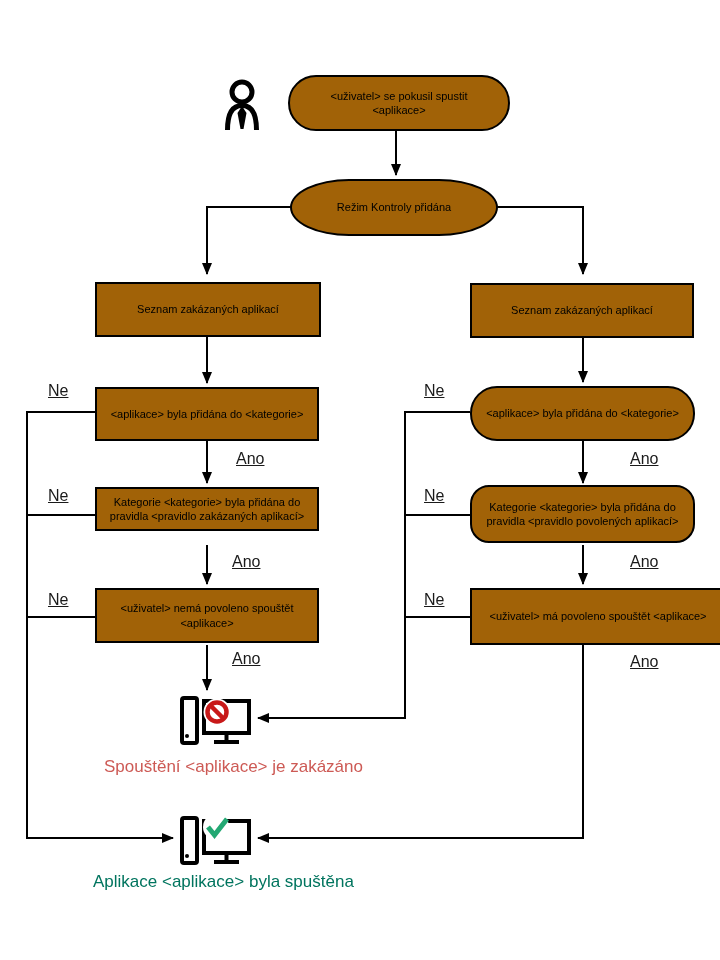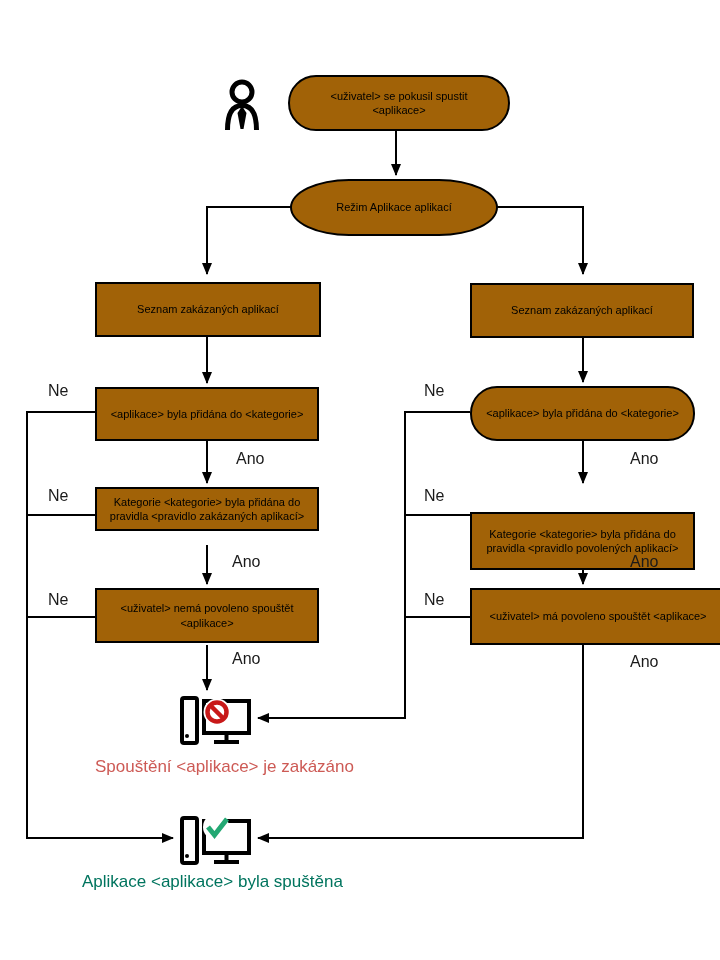--- a/index.html
+++ b/index.html
@@ -11,21 +11,21 @@
   .node{
     position:absolute;z-index:2;background:#a16207;border:2px solid #000;
     display:flex;align-items:center;justify-content:center;text-align:center;
     font-size:11px;line-height:1.3;color:#000;box-sizing:border-box;padding:0 10px;
   }
   .stadium{border-radius:28px;}
   .stadium-sm{border-radius:27px;}
   .ellipse{border-radius:60px / 29px;}
   .tight{max-width:180px;margin:0 auto;}
   .branch-label{
-    position:absolute;z-index:2;font-size:16px;color:#1a1a1a;line-height:1;
+    position:absolute;z-index:2;font-size:16px;color:#1a1a1a;line-height:1;text-decoration:underline;
   }
   .caption{
     position:absolute;z-index:2;font-size:17px;line-height:1.2;white-space:nowrap;
   }
   .caption-blocked{color:#cd5a55;}
   .caption-started{color:#00745e;}
 </style>
 </head>
 <body>
 
@@ -96,21 +96,21 @@
       <polyline points="208,827 214.5,835 227,819" fill="none" stroke="#23a873" stroke-width="5"></polyline>
     </g>
   </g>
 </svg>
 
 <div class="node stadium" style="left:288px;top:75px;width:222px;height:56px;">
   <span class="tight">&lt;uživatel&gt; se pokusil spustit &lt;aplikace&gt;</span>
 </div>
 
 <div class="node ellipse" style="left:290px;top:179px;width:208px;height:57px;">
-  <span>Režim Aplikace aplikací</span>
+  <span>Režim Kontroly přidána</span>
 </div>
 
 <div class="node" style="left:95px;top:282px;width:226px;height:55px;">
   <span>Seznam zakázaných aplikací</span>
 </div>
 
 <div class="node" style="left:470px;top:283px;width:224px;height:55px;">
   <span>Seznam zakázaných aplikací</span>
 </div>
 
@@ -119,21 +119,21 @@
 </div>
 
 <div class="node stadium-sm" style="left:470px;top:386px;width:225px;height:55px;">
   <span>&lt;aplikace&gt; byla přidána do &lt;kategorie&gt;</span>
 </div>
 
 <div class="node" style="left:95px;top:487px;width:224px;height:44px;">
   <span>Kategorie &lt;kategorie&gt; byla přidána do pravidla &lt;pravidlo zakázaných aplikací&gt;</span>
 </div>
 
-<div class="node" style="left:470px;top:512px;width:225px;height:58px;">
+<div class="node" style="left:470px;top:485px;width:225px;height:58px;border-radius:19px;">
   <span>Kategorie &lt;kategorie&gt; byla přidána do pravidla &lt;pravidlo povolených aplikací&gt;</span>
 </div>
 
 <div class="node" style="left:95px;top:588px;width:224px;height:55px;">
   <span>&lt;uživatel&gt; nemá povoleno spouštět &lt;aplikace&gt;</span>
 </div>
 
 <div class="node" style="left:470px;top:588px;width:256px;height:57px;">
   <span>&lt;uživatel&gt; má povoleno spouštět &lt;aplikace&gt;</span>
 </div>
@@ -144,14 +144,14 @@
 <div class="branch-label" style="left:424px;top:383px;">Ne</div>
 <div class="branch-label" style="left:424px;top:488px;">Ne</div>
 <div class="branch-label" style="left:424px;top:592px;">Ne</div>
 <div class="branch-label" style="left:236px;top:451px;">Ano</div>
 <div class="branch-label" style="left:232px;top:554px;">Ano</div>
 <div class="branch-label" style="left:232px;top:651px;">Ano</div>
 <div class="branch-label" style="left:630px;top:451px;">Ano</div>
 <div class="branch-label" style="left:630px;top:554px;">Ano</div>
 <div class="branch-label" style="left:630px;top:654px;">Ano</div>
 
-<div class="caption caption-blocked" style="left:95px;top:757px;">Spouštění &lt;aplikace&gt; je zakázáno</div>
-<div class="caption caption-started" style="left:82px;top:872px;text-align:center;">Aplikace &lt;aplikace&gt; byla spuštěna</div>
+<div class="caption caption-blocked" style="left:104px;top:757px;">Spouštění &lt;aplikace&gt; je zakázáno</div>
+<div class="caption caption-started" style="left:93px;top:872px;text-align:center;">Aplikace &lt;aplikace&gt; byla spuštěna</div>
 
 </body></html>

